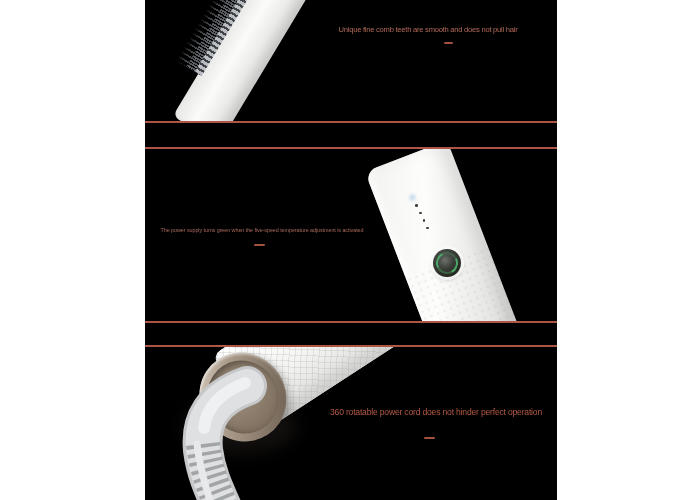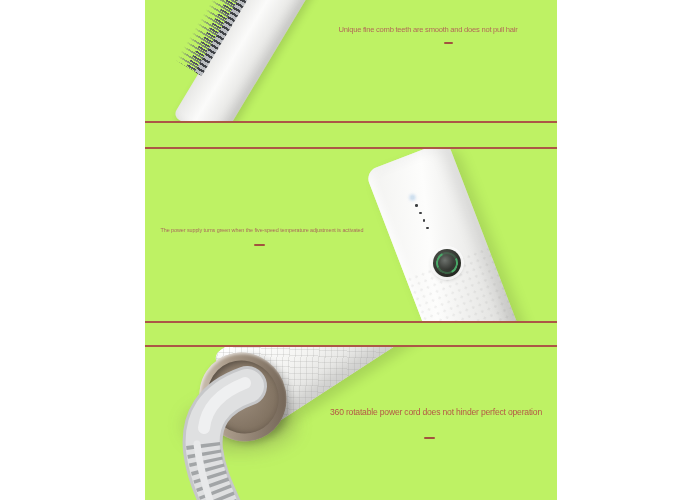--- a/index.html
+++ b/index.html
@@ -1,18 +1,18 @@
 <!DOCTYPE html>
 <html><head>
 <meta charset="utf-8">
 <style>
   html,body{margin:0;padding:0;background:#ffffff;}
   .screenshot{position:relative;width:700px;height:500px;background:#ffffff;overflow:hidden;
               font-family:"Liberation Sans",sans-serif;}
-  .stage{position:absolute;left:145px;top:0;width:412px;height:500px;background:#bef264;}
+  .stage{position:absolute;left:145px;top:0;width:412px;height:500px;background:#000000;}
 
   .panel{position:absolute;left:0;width:412px;overflow:hidden;}
   .panel1{top:0;height:122px;}
   .panel2{top:148px;height:174px;}
   .panel3{top:346px;height:154px;}
 
   .sep{position:absolute;left:0;width:412px;height:2px;background:#ac5746;z-index:5;}
   .sep1{top:121px;} .sep2{top:147px;} .sep3{top:321px;} .sep4{top:345px;}
 
   

